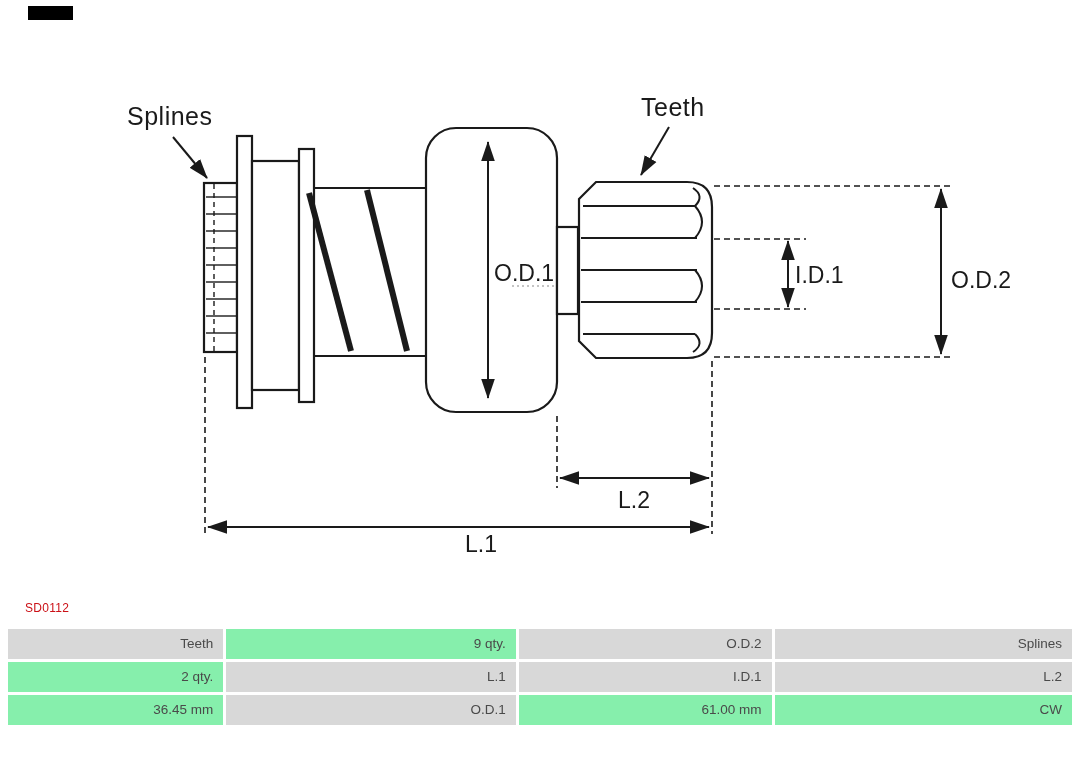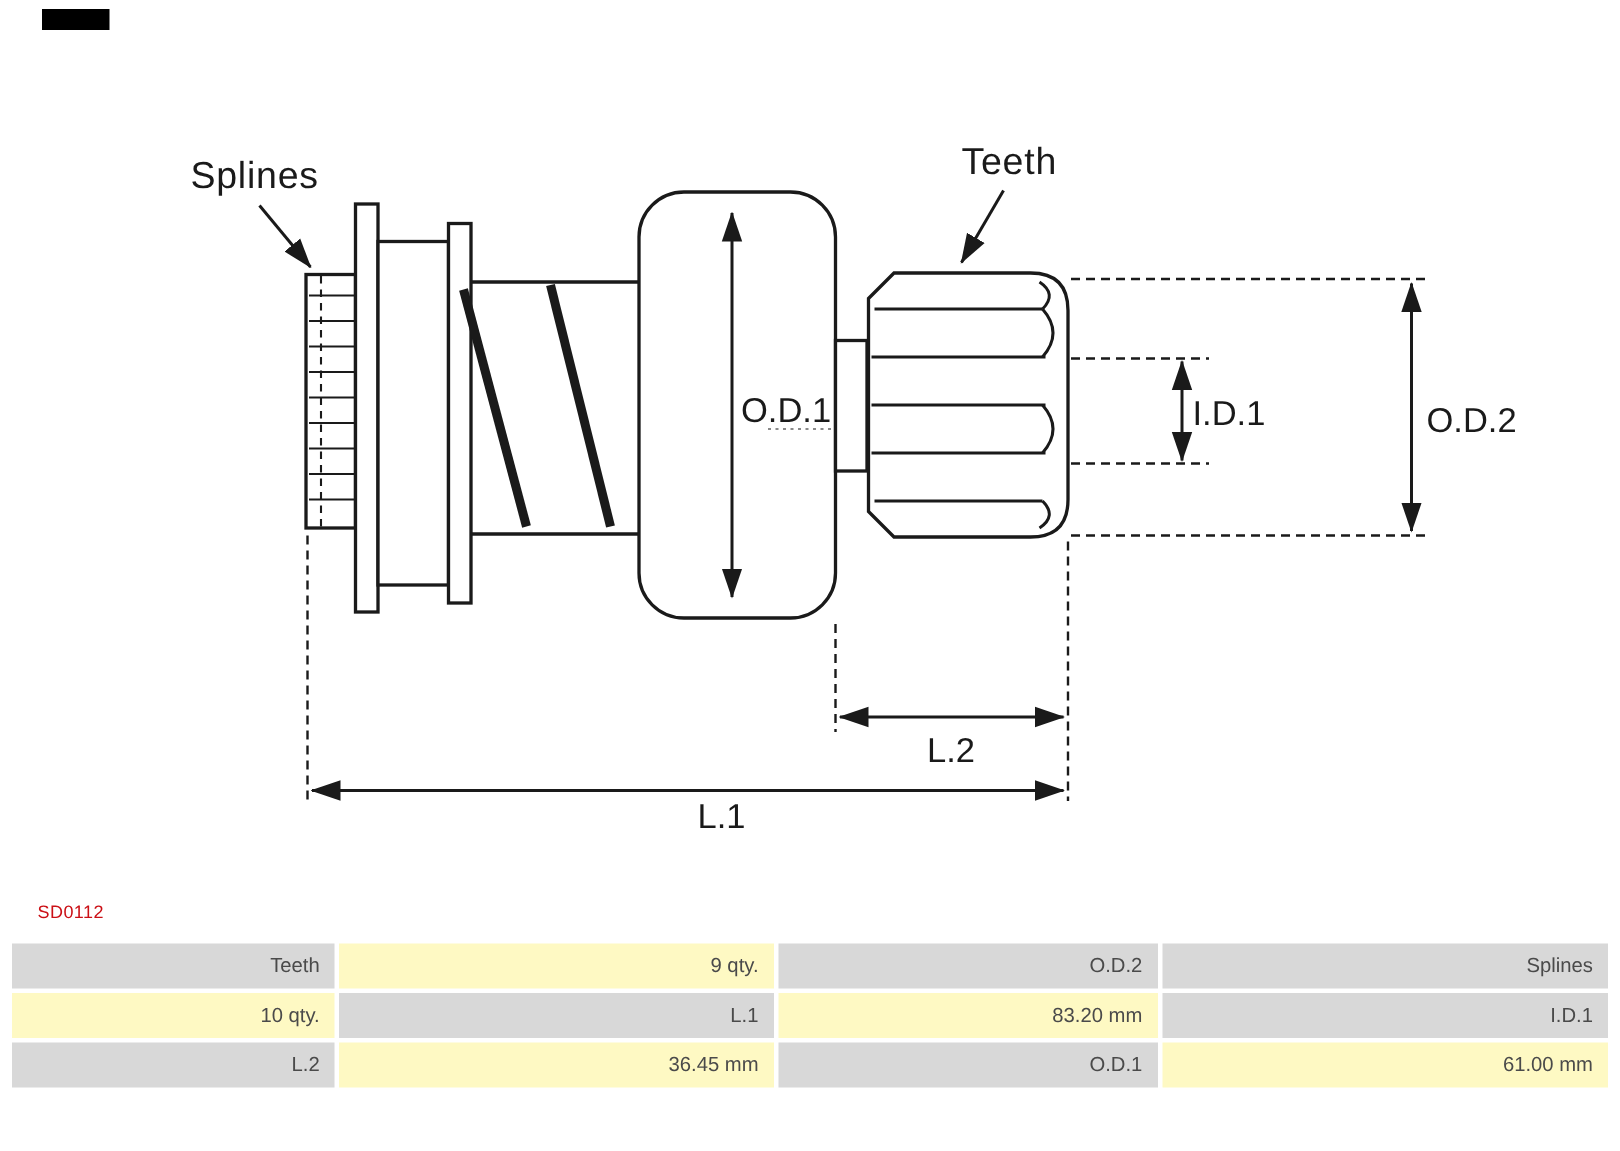--- a/index.html
+++ b/index.html
@@ -11,21 +11,21 @@
   .part-code { position:absolute; left:10px; top:601px; font-size:12px; color:#cb1016; letter-spacing:0.3px;margin-left:15px; }
   .specs {
     position:absolute; left:8px; top:629px; width:1064px;
     display:grid; grid-template-columns:217fr 292fr 255fr 300fr; gap:3px;
   }
   .cell {
     height:30px; line-height:30px; padding:0 10px;
     font-size:13.5px; color:#4a4a4a; text-align:right; white-space:nowrap;
   }
   .cell.k { background:#d8d8d8; }
-  .cell.v { background:#fef9c3; }
+  .cell.v { background:#86efac; }
 </style>
 </head>
 <body>
 
 <div class="page">
 
   <div class="logo"></div>
 
   <svg class="diagram" width="1080" height="578" viewBox="0 0 1080 578" xmlns="http://www.w3.org/2000/svg">
     <defs>
@@ -137,25 +137,25 @@
   </svg>
 
   <div class="part-code">SD0112</div>
 
   <div class="specs">
     <div class="cell k">Teeth</div>
     <div class="cell v">9 qty.</div>
     <div class="cell k">O.D.2</div>
 
     <div class="cell k">Splines</div>
-    <div class="cell v">10 qty.</div>
+    <div class="cell v">2 qty.</div>
     <div class="cell k">L.1</div>
-    <div class="cell v">83.20 mm</div>
 
     <div class="cell k">I.D.1</div>
     <div class="cell k">L.2</div>
     <div class="cell v">36.45 mm</div>
 
     <div class="cell k">O.D.1</div>
     <div class="cell v">61.00 mm</div>
+    <div class="cell v">CW</div>
   </div>
 
 </div>
 
 </body></html>

